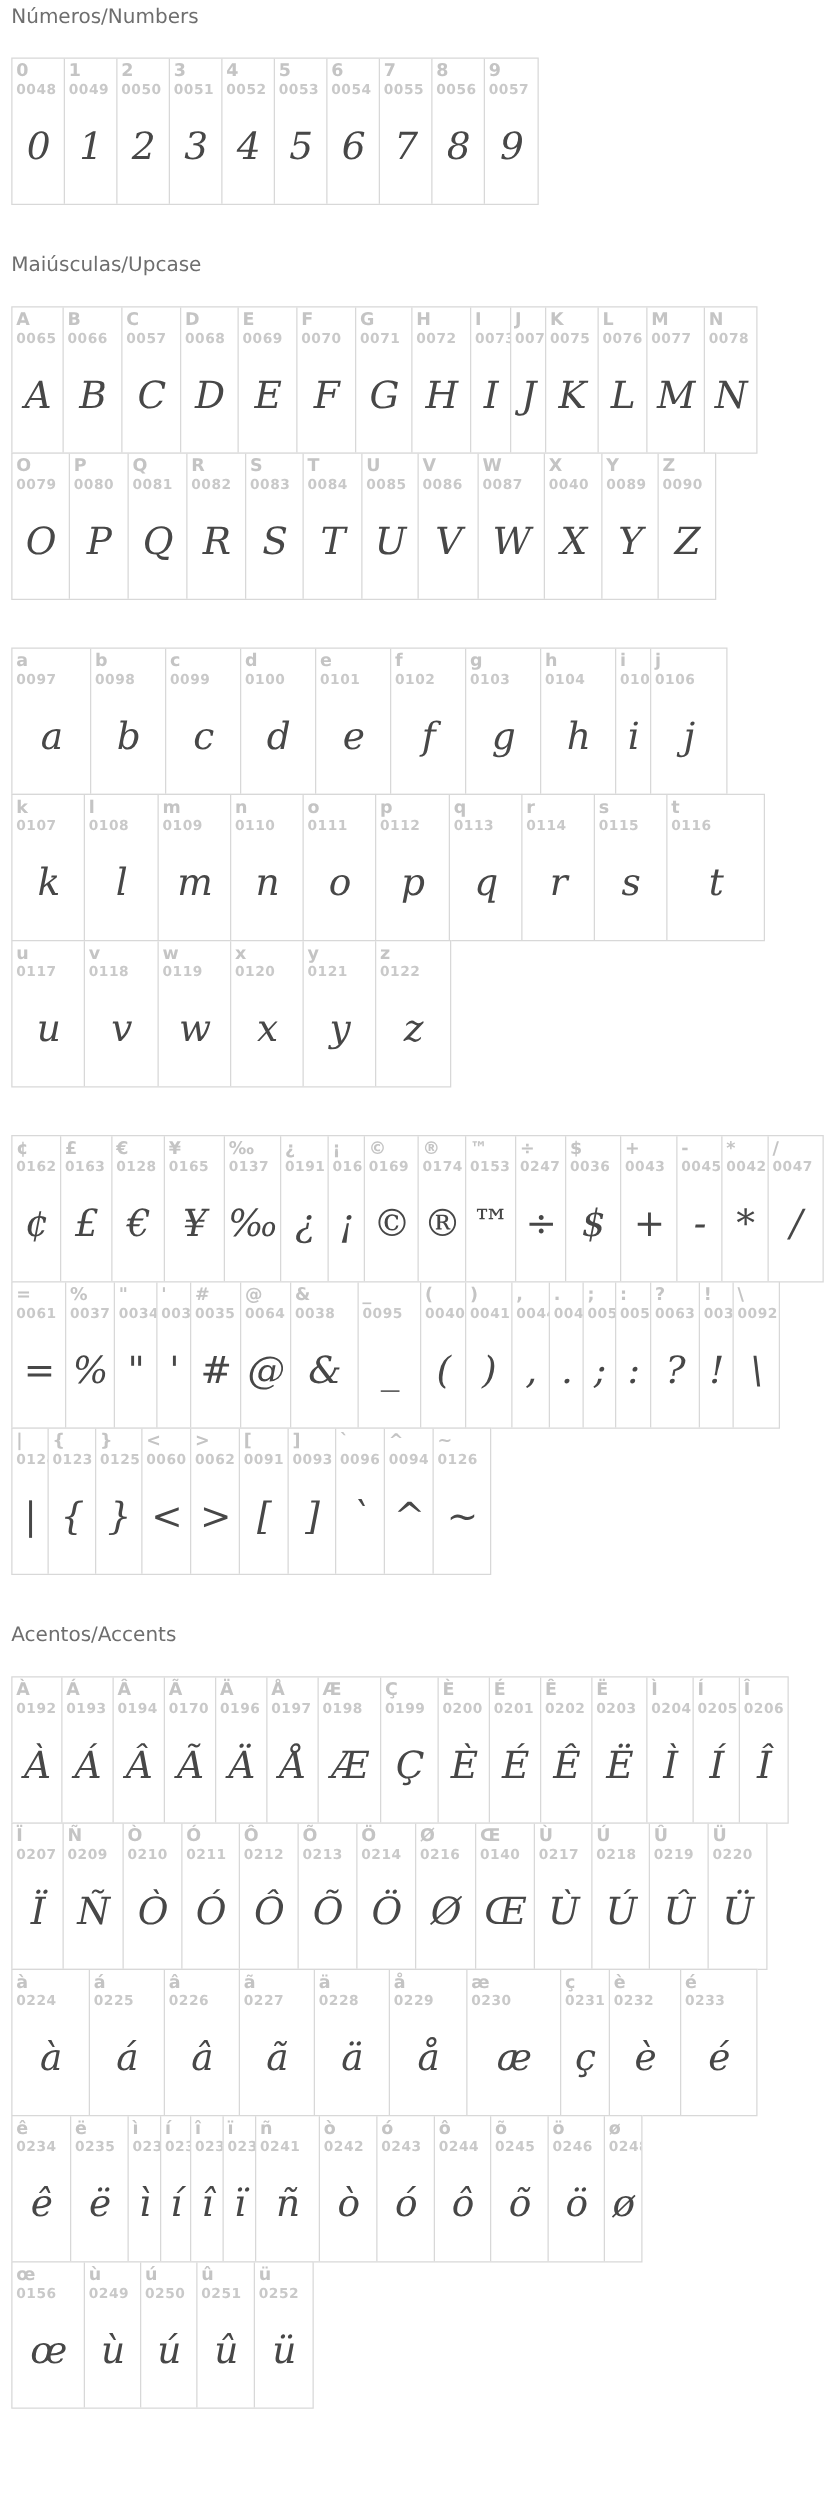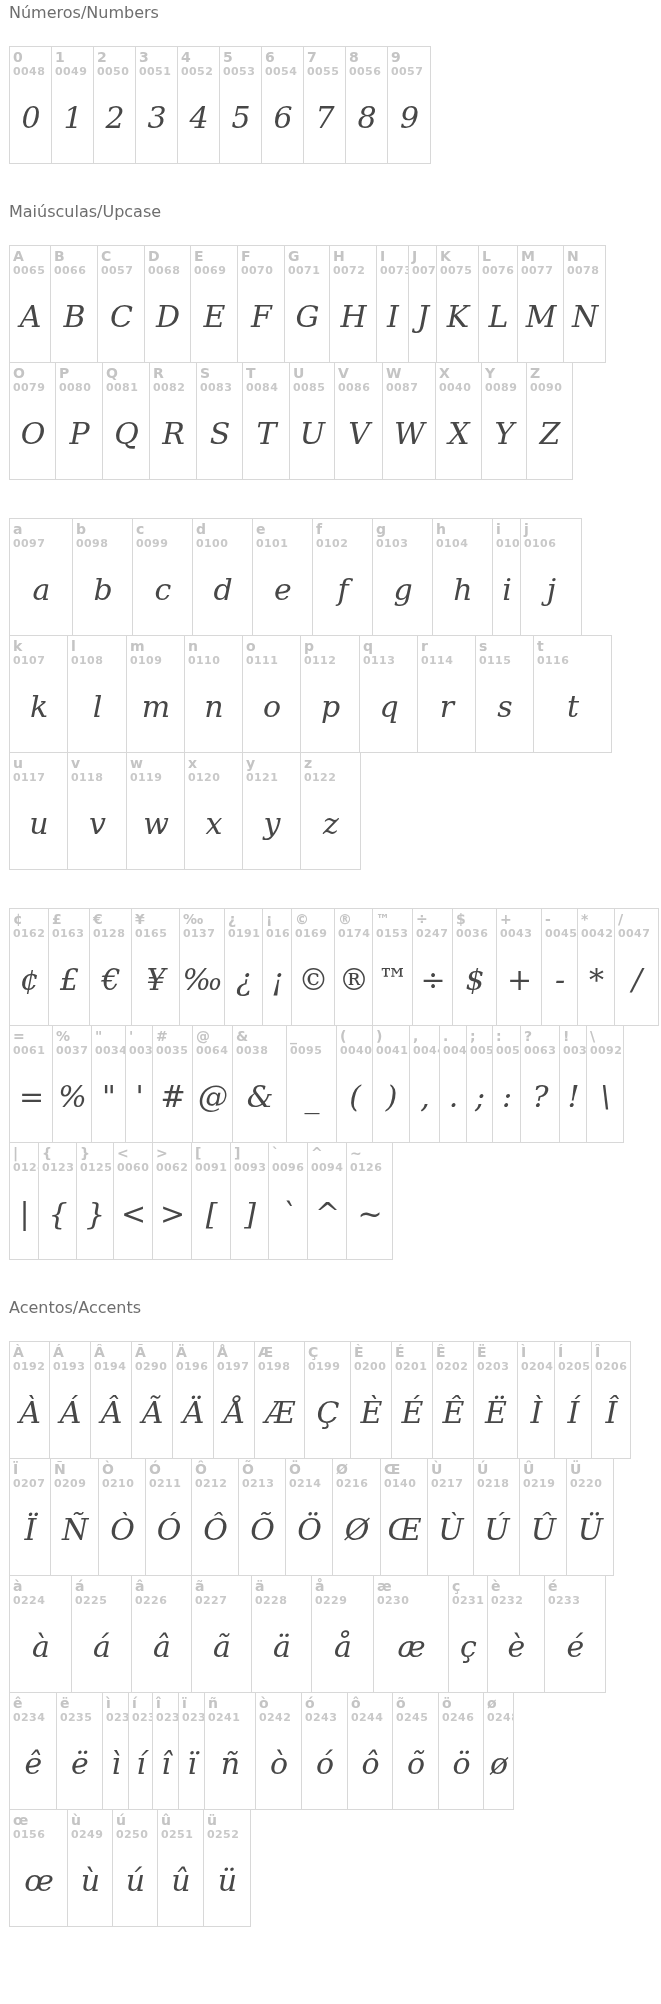--- a/index.html
+++ b/index.html
@@ -612,21 +612,21 @@
           <div class="code" data-name="glyph-code-label">0193</div>
           <div class="glyph" data-name="glyph-preview">Á</div>
         </div>
         <div class="cell" data-name="glyph-cell" style="width: 41px;">
           <div class="ch" data-name="glyph-char-label">Â</div>
           <div class="code" data-name="glyph-code-label">0194</div>
           <div class="glyph" data-name="glyph-preview">Â</div>
         </div>
         <div class="cell" data-name="glyph-cell" style="width: 41px;">
           <div class="ch" data-name="glyph-char-label">Ã</div>
-          <div class="code" data-name="glyph-code-label">0290</div>
+          <div class="code" data-name="glyph-code-label">0170</div>
           <div class="glyph" data-name="glyph-preview">Ã</div>
         </div>
         <div class="cell" data-name="glyph-cell" style="width: 41px;">
           <div class="ch" data-name="glyph-char-label">Ä</div>
           <div class="code" data-name="glyph-code-label">0196</div>
           <div class="glyph" data-name="glyph-preview">Ä</div>
         </div>
         <div class="cell" data-name="glyph-cell" style="width: 41px;">
           <div class="ch" data-name="glyph-char-label">Å</div>
           <div class="code" data-name="glyph-code-label">0197</div>

